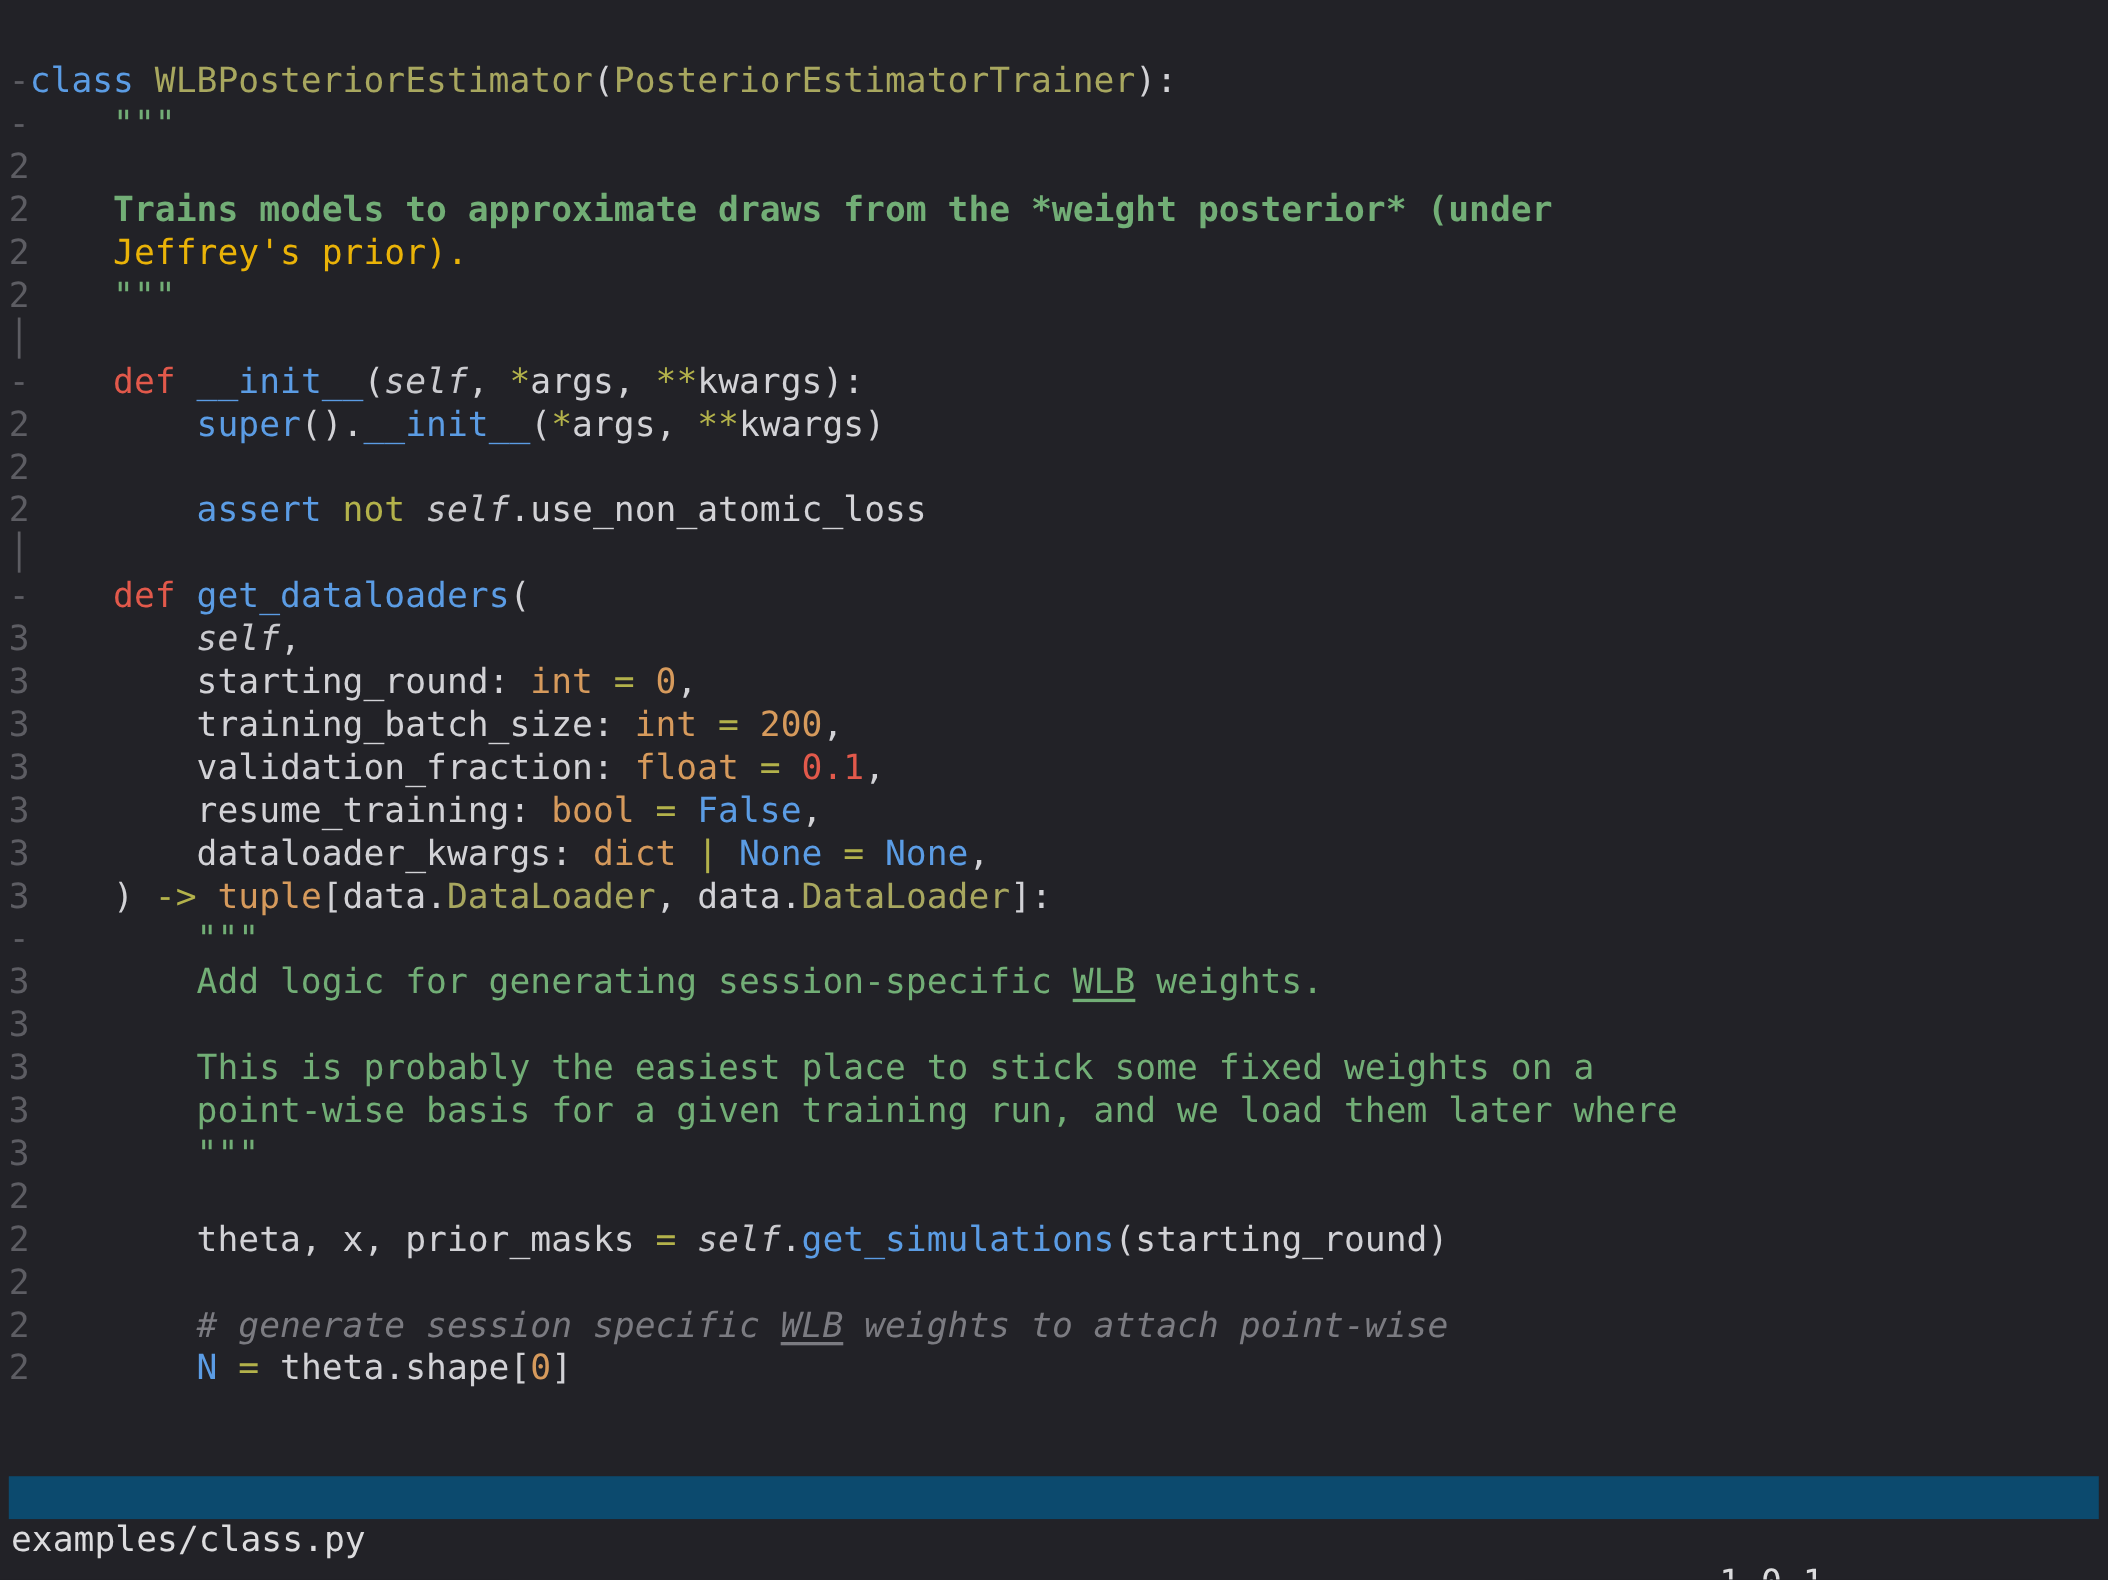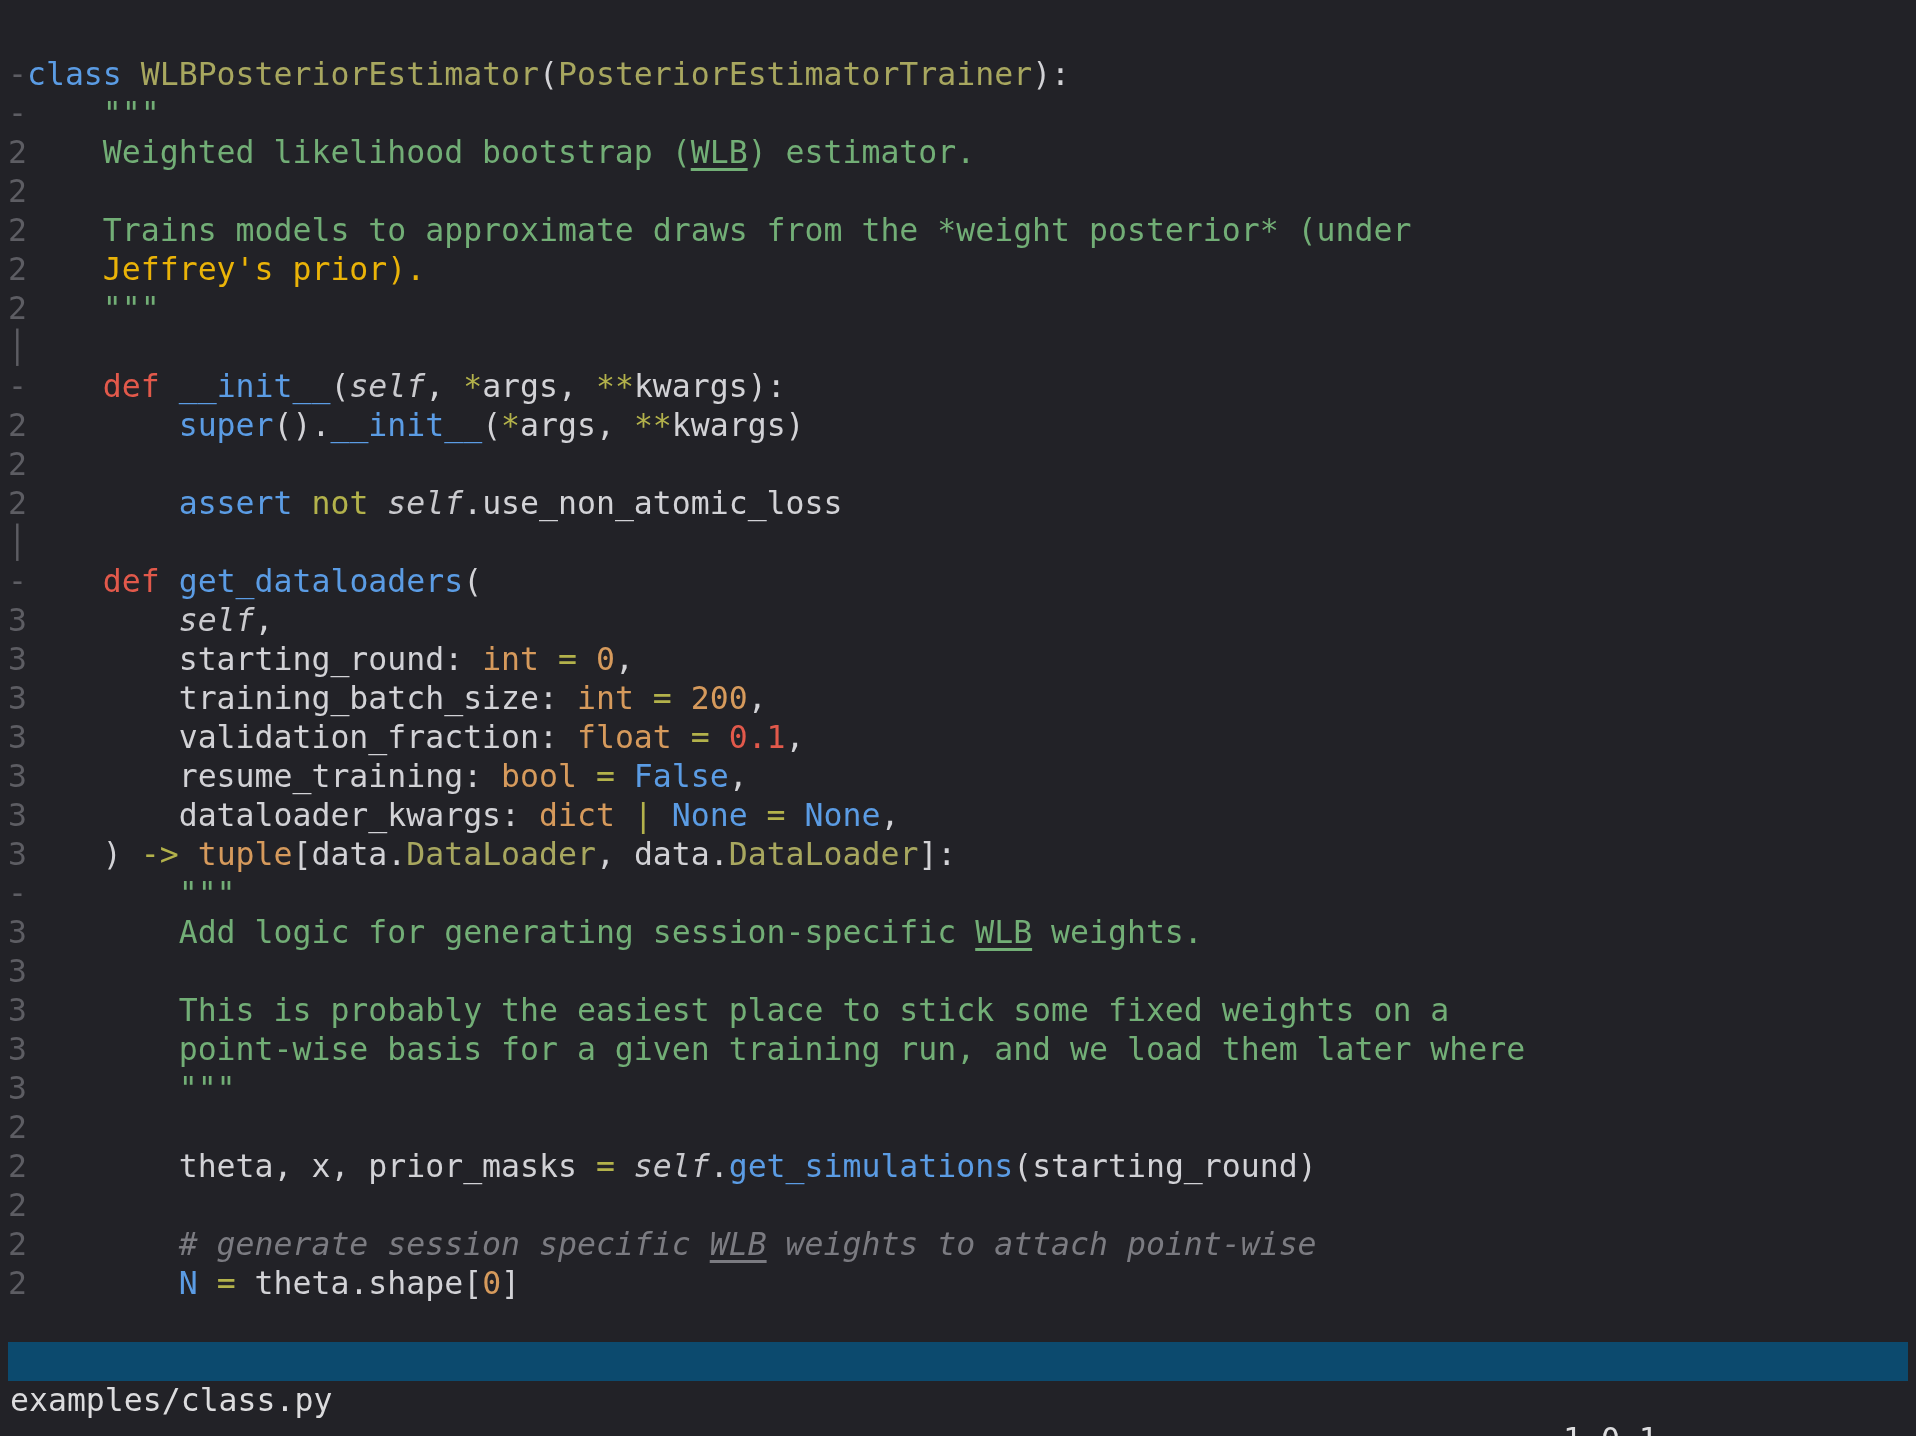--- a/index.html
+++ b/index.html
@@ -22,23 +22,22 @@
   .cmdline{position:absolute;left:8px;top:1381px;width:1900px;height:39px;}
 </style>
 </head>
 <body style="background: rgb(34, 34, 39);">
 
 <div class="terminal">
   <div class="buffer">
       <div class="row"><span class="gutter" style="color: rgb(93, 93, 99);"> </span></div>
       <div class="row"><span class="gutter" style="color: rgb(93, 93, 99);">-</span><span style="color: rgb(91, 156, 228);">class</span><span style="color: rgb(210, 210, 214);"> </span><span style="color: rgb(168, 167, 95);">WLBPosteriorEstimator</span><span style="color: rgb(210, 210, 214);">(</span><span style="color: rgb(168, 167, 95);">PosteriorEstimatorTrainer</span><span style="color: rgb(210, 210, 214);">):</span></div>
       <div class="row"><span class="gutter" style="color: rgb(93, 93, 99);">-</span><span style="color: rgb(114, 174, 118);">    """</span></div>
-      <div class="row"><span class="gutter" style="color: rgb(93, 93, 99);">2</span><span style="color: rgb(114, 174, 118);">    Weighted likelihood bootstrap (</span><span style="color: rgb(114, 174, 118); text-decoration-line: underline; text-decoration-thickness: 3px; text-underline-offset: 5px;">WLB</span><span style="color: rgb(114, 174, 118);">) estimator.</span></div>
       <div class="row"><span class="gutter" style="color: rgb(93, 93, 99);">2</span></div>
-      <div class="row"><span class="gutter" style="color: rgb(93, 93, 99);">2</span><span style="color: rgb(114, 174, 118);">    Trains models to approximate draws from the *weight posterior* (under</span></div>
+      <div class="row"><span class="gutter" style="color: rgb(93, 93, 99);">2</span><span style="color: rgb(114, 174, 118); font-weight: bold;">    Trains models to approximate draws from the *weight posterior* (under</span></div>
       <div class="row"><span class="gutter" style="color: rgb(93, 93, 99);">2</span><span style="color: #eab308;">    Jeffrey's prior).</span></div>
       <div class="row"><span class="gutter" style="color: rgb(93, 93, 99);">2</span><span style="color: rgb(114, 174, 118);">    """</span></div>
       <div class="row"><span class="gutter" style="color: rgb(93, 93, 99);">│</span></div>
       <div class="row"><span class="gutter" style="color: rgb(93, 93, 99);">-</span><span style="color: rgb(210, 210, 214);">    </span><span style="color: rgb(226, 89, 75);">def</span><span style="color: rgb(210, 210, 214);"> </span><span style="color: rgb(91, 156, 228);">__init__</span><span style="color: rgb(210, 210, 214);">(</span><span style="color: rgb(201, 201, 205); font-style: italic;">self</span><span style="color: rgb(210, 210, 214);">, </span><span style="color: rgb(179, 178, 75);">*</span><span style="color: rgb(210, 210, 214);">args, </span><span style="color: rgb(179, 178, 75);">**</span><span style="color: rgb(210, 210, 214);">kwargs):</span></div>
       <div class="row"><span class="gutter" style="color: rgb(93, 93, 99);">2</span><span style="color: rgb(210, 210, 214);">        </span><span style="color: rgb(91, 156, 228);">super</span><span style="color: rgb(210, 210, 214);">().</span><span style="color: rgb(91, 156, 228);">__init__</span><span style="color: rgb(210, 210, 214);">(</span><span style="color: rgb(179, 178, 75);">*</span><span style="color: rgb(210, 210, 214);">args, </span><span style="color: rgb(179, 178, 75);">**</span><span style="color: rgb(210, 210, 214);">kwargs)</span></div>
       <div class="row"><span class="gutter" style="color: rgb(93, 93, 99);">2</span></div>
       <div class="row"><span class="gutter" style="color: rgb(93, 93, 99);">2</span><span style="color: rgb(210, 210, 214);">        </span><span style="color: rgb(91, 156, 228);">assert</span><span style="color: rgb(210, 210, 214);"> </span><span style="color: rgb(179, 178, 75);">not</span><span style="color: rgb(210, 210, 214);"> </span><span style="color: rgb(201, 201, 205); font-style: italic;">self</span><span style="color: rgb(210, 210, 214);">.use_non_atomic_loss</span></div>
       <div class="row"><span class="gutter" style="color: rgb(93, 93, 99);">│</span></div>
       <div class="row"><span class="gutter" style="color: rgb(93, 93, 99);">-</span><span style="color: rgb(210, 210, 214);">    </span><span style="color: rgb(226, 89, 75);">def</span><span style="color: rgb(210, 210, 214);"> </span><span style="color: rgb(91, 156, 228);">get_dataloaders</span><span style="color: rgb(210, 210, 214);">(</span></div>
       <div class="row"><span class="gutter" style="color: rgb(93, 93, 99);">3</span><span style="color: rgb(210, 210, 214);">        </span><span style="color: rgb(201, 201, 205); font-style: italic;">self</span><span style="color: rgb(210, 210, 214);">,</span></div>

